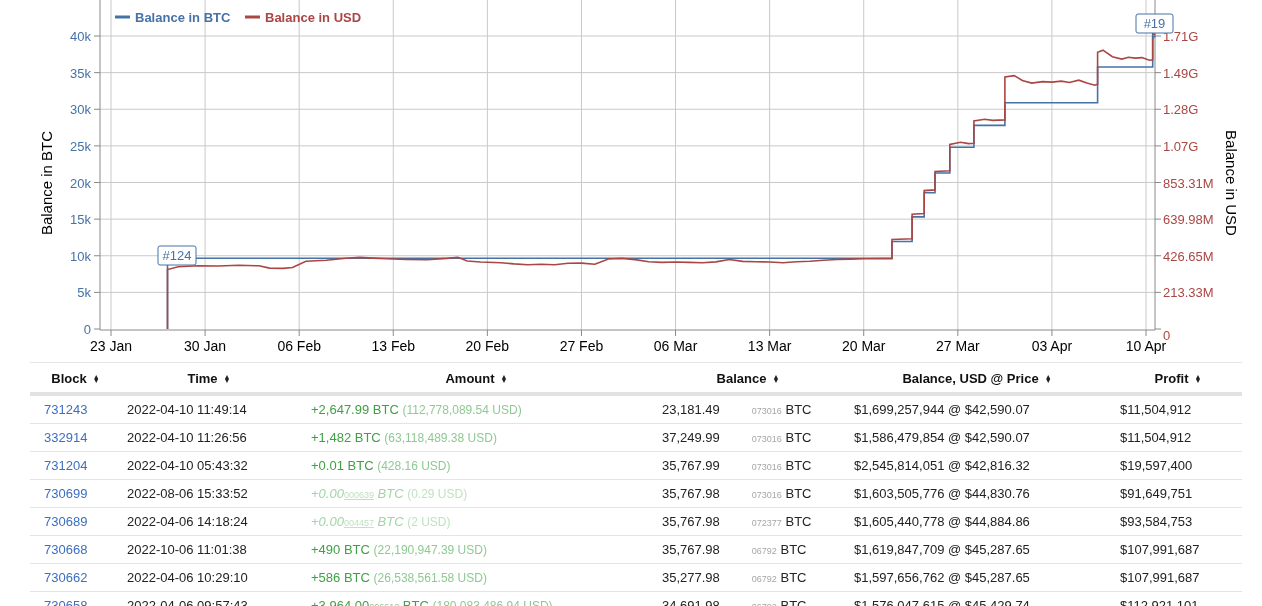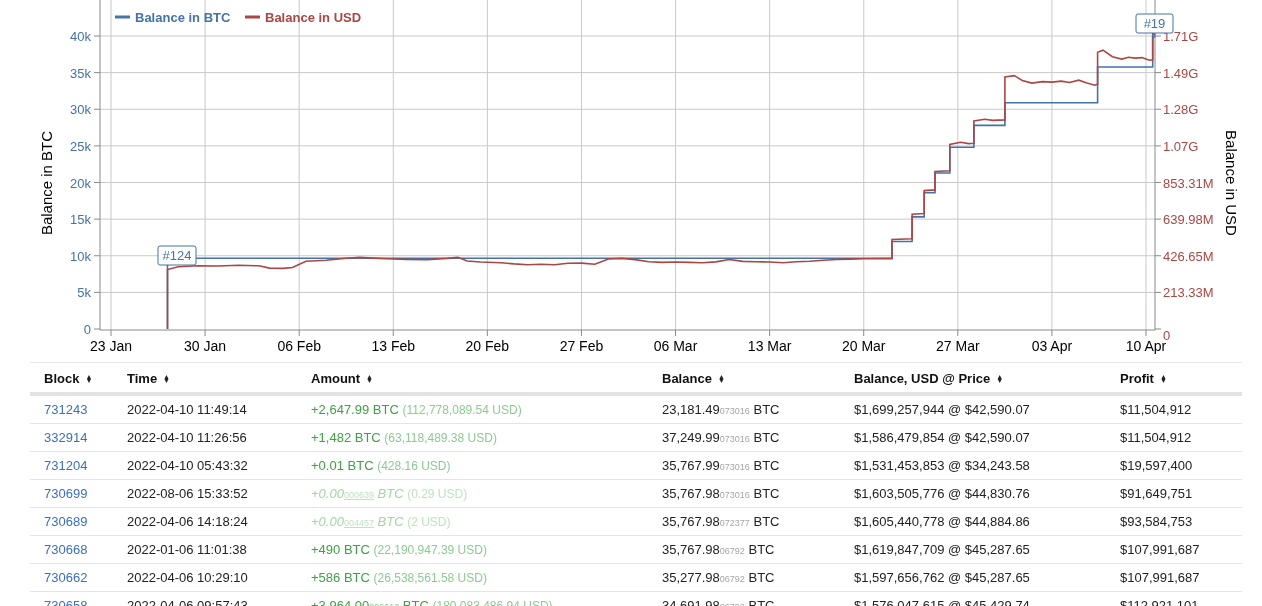--- a/index.html
+++ b/index.html
@@ -9,31 +9,31 @@
   
   .chart-wrap { width:1262px; height:362px; position:relative; }
   svg text { font-family:"Liberation Sans", sans-serif; }
 
   
   table.tx { border-collapse:collapse; margin-left:30px; width:1212px; table-layout:fixed; font-size:13px; color:#222; }
   table.tx col.c-block{width:83px} table.tx col.c-time{width:184px} table.tx col.c-amount{width:351px}
   table.tx col.c-balance{width:192px} table.tx col.c-usd{width:266px} table.tx col.c-profit{width:136px}
   table.tx thead th { font-weight:bold; color:#111; text-align:left; padding:8px 6px 6px 14px; border-top:1px solid #e6e6e6; border-bottom:4px solid #e2e2e2; cursor:pointer; }
   table.tx thead th:first-child { padding-left:14px; }
-  table.tx thead th .th-inner { display:flex; align-items:center; justify-content:flex-start; }
+  table.tx thead th .th-inner { display:flex; align-items:center; justify-content:center; }
   .sort { display:inline-flex; flex-direction:column; line-height:0.55; font-size:7px; color:#222; margin-left:6px; }
   .sort::before { content:"▲"; } .sort::after { content:"▼"; }
   table.tx td { padding:6px 6px 6px 14px; border-bottom:1px solid #e4e4e4; white-space:nowrap; overflow:hidden; }
   a.block-link { color:#3d6ebf; text-decoration:none;margin-top:36px; }
   .amt-main { color:#3fa046; }
   .amt-frac { color:#8fc993; font-size:9px;text-decoration:underline; }
   .amt-usd  { color:#8fc993; font-size:12px; }
   tr.muted .amt-main { color:#a5d4a8;font-style:italic; }
   tr.muted .amt-frac, tr.muted .amt-usd { color:#bfe2c1; }
-  .bal-frac { color:#a6a6a6; font-size:9px; }
+  .bal-frac { color:#a6a6a6; font-size:9px;margin-left:32px; }
 </style>
 </head>
 <body>
 
 <div class="page">
   <div class="chart-wrap">
     <svg id="chart-svg" width="1262" height="362" viewBox="0 0 1262 362">
         <line x1="111" y1="0" x2="111" y2="330" stroke="#c9c9c9" stroke-width="1"></line>
         <line x1="205.0909090909091" y1="0" x2="205.0909090909091" y2="330" stroke="#c9c9c9" stroke-width="1"></line>
         <line x1="299.1818181818182" y1="0" x2="299.1818181818182" y2="330" stroke="#c9c9c9" stroke-width="1"></line>
@@ -198,42 +198,42 @@
           <td><span class="amt-main">+1,482</span><span class="amt-main"> BTC </span><span class="amt-usd">(63,118,489.38 USD)</span></td>
           <td><span>37,249.99</span><span class="bal-frac">073016</span><span> BTC</span></td>
           <td>$1,586,479,854 @ $42,590.07</td>
           <td>$11,504,912</td>
         </tr>
         <tr>
           <td><a class="block-link" href="#">731204</a></td>
           <td>2022-04-10 05:43:32</td>
           <td><span class="amt-main">+0.01</span><span class="amt-main"> BTC </span><span class="amt-usd">(428.16 USD)</span></td>
           <td><span>35,767.99</span><span class="bal-frac">073016</span><span> BTC</span></td>
-          <td>$1,531,453,853 @ $34,243.58</td>
+          <td>$2,545,814,051 @ $42,816.32</td>
           <td>$19,597,400</td>
         </tr>
         <tr class="muted">
           <td><a class="block-link" href="#">730699</a></td>
           <td>2022-08-06 15:33:52</td>
           <td><span class="amt-main">+0.00</span><span class="amt-frac">000639</span><span class="amt-main"> BTC </span><span class="amt-usd">(0.29 USD)</span></td>
           <td><span>35,767.98</span><span class="bal-frac">073016</span><span> BTC</span></td>
           <td>$1,603,505,776 @ $44,830.76</td>
           <td>$91,649,751</td>
         </tr>
         <tr class="muted">
           <td><a class="block-link" href="#">730689</a></td>
           <td>2022-04-06 14:18:24</td>
           <td><span class="amt-main">+0.00</span><span class="amt-frac">004457</span><span class="amt-main"> BTC </span><span class="amt-usd">(2 USD)</span></td>
           <td><span>35,767.98</span><span class="bal-frac">072377</span><span> BTC</span></td>
           <td>$1,605,440,778 @ $44,884.86</td>
           <td>$93,584,753</td>
         </tr>
         <tr>
           <td><a class="block-link" href="#">730668</a></td>
-          <td>2022-01-06 11:01:38</td>
+          <td>2022-10-06 11:01:38</td>
           <td><span class="amt-main">+490</span><span class="amt-main"> BTC </span><span class="amt-usd">(22,190,947.39 USD)</span></td>
           <td><span>35,767.98</span><span class="bal-frac">06792</span><span> BTC</span></td>
           <td>$1,619,847,709 @ $45,287.65</td>
           <td>$107,991,687</td>
         </tr>
         <tr>
           <td><a class="block-link" href="#">730662</a></td>
           <td>2022-04-06 10:29:10</td>
           <td><span class="amt-main">+586</span><span class="amt-main"> BTC </span><span class="amt-usd">(26,538,561.58 USD)</span></td>
           <td><span>35,277.98</span><span class="bal-frac">06792</span><span> BTC</span></td>

